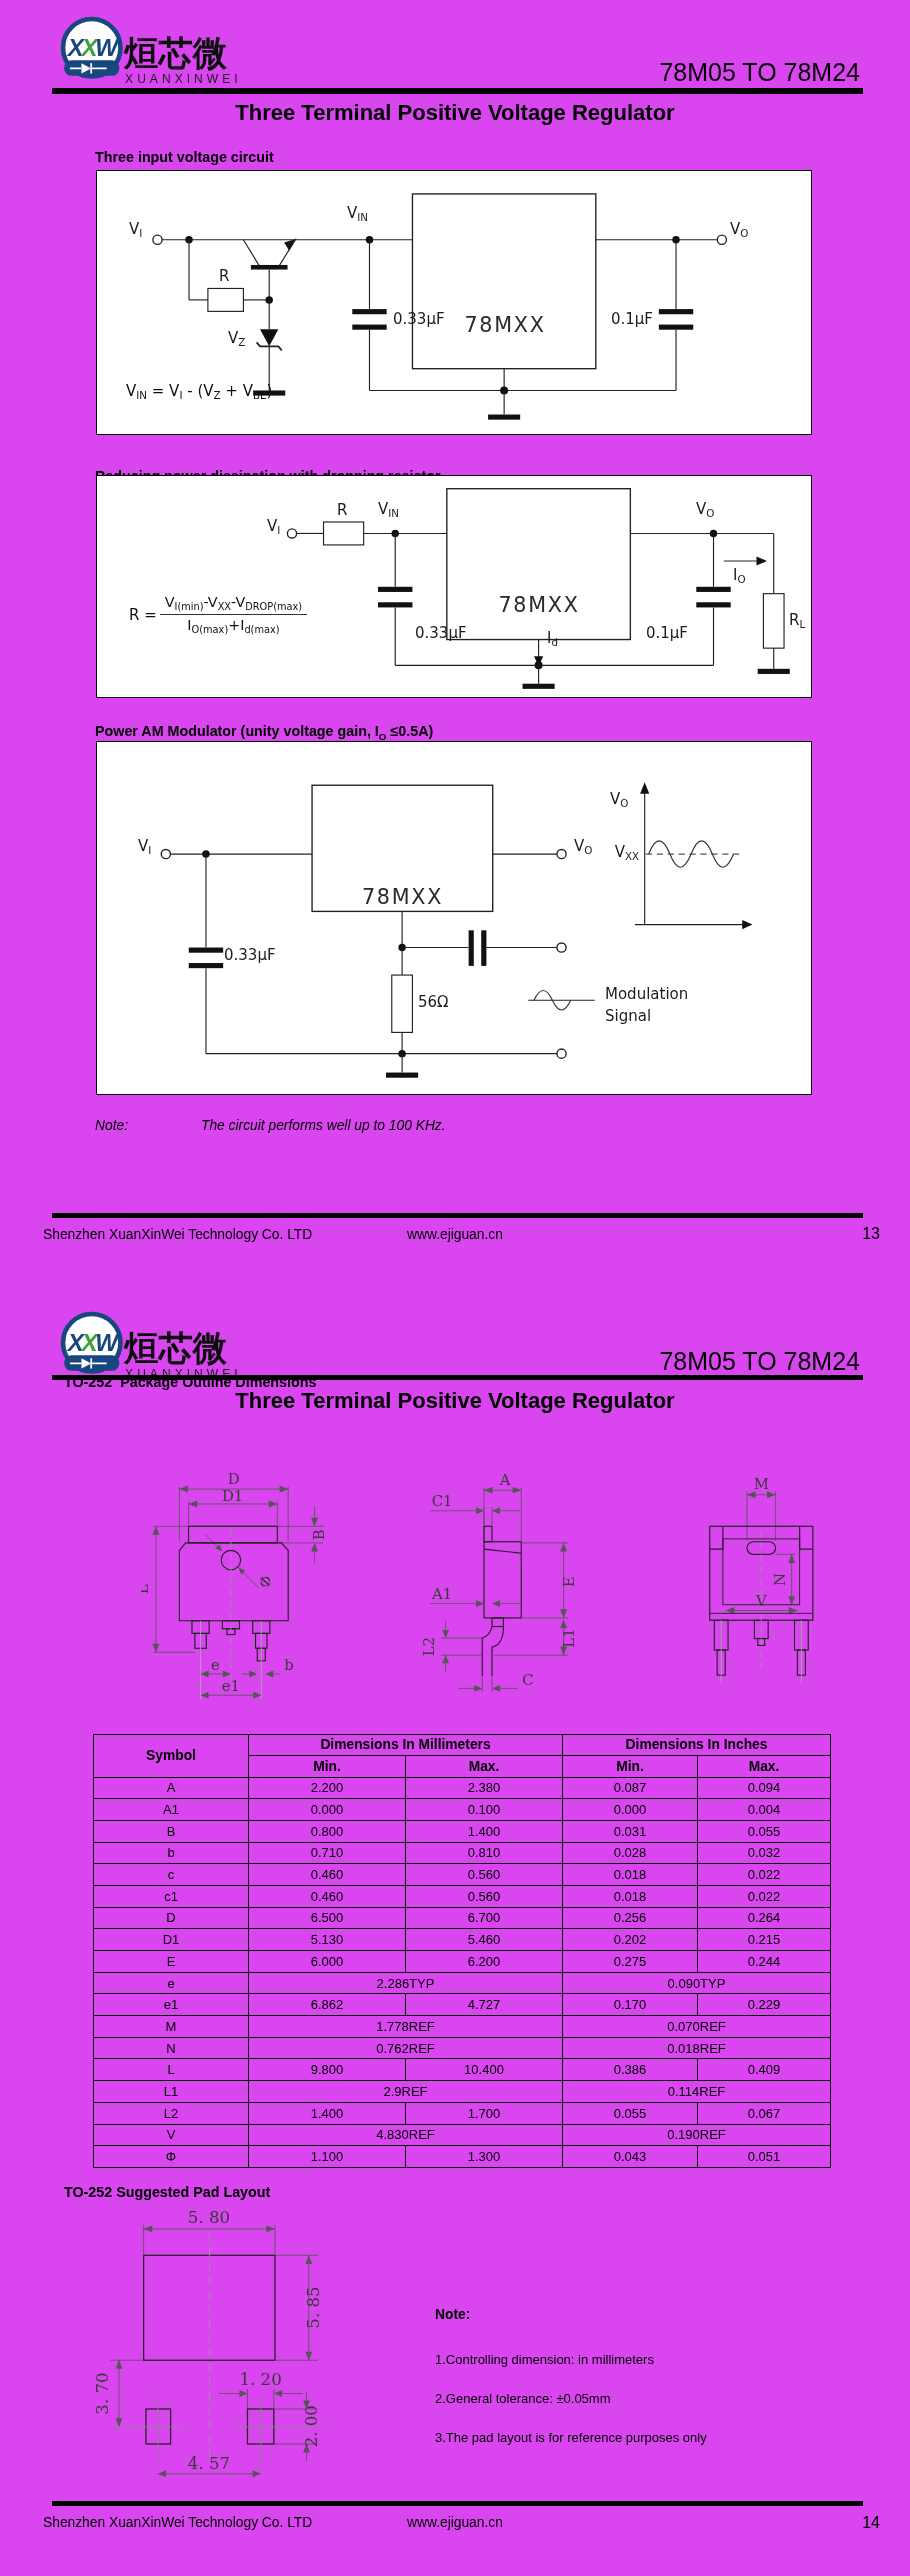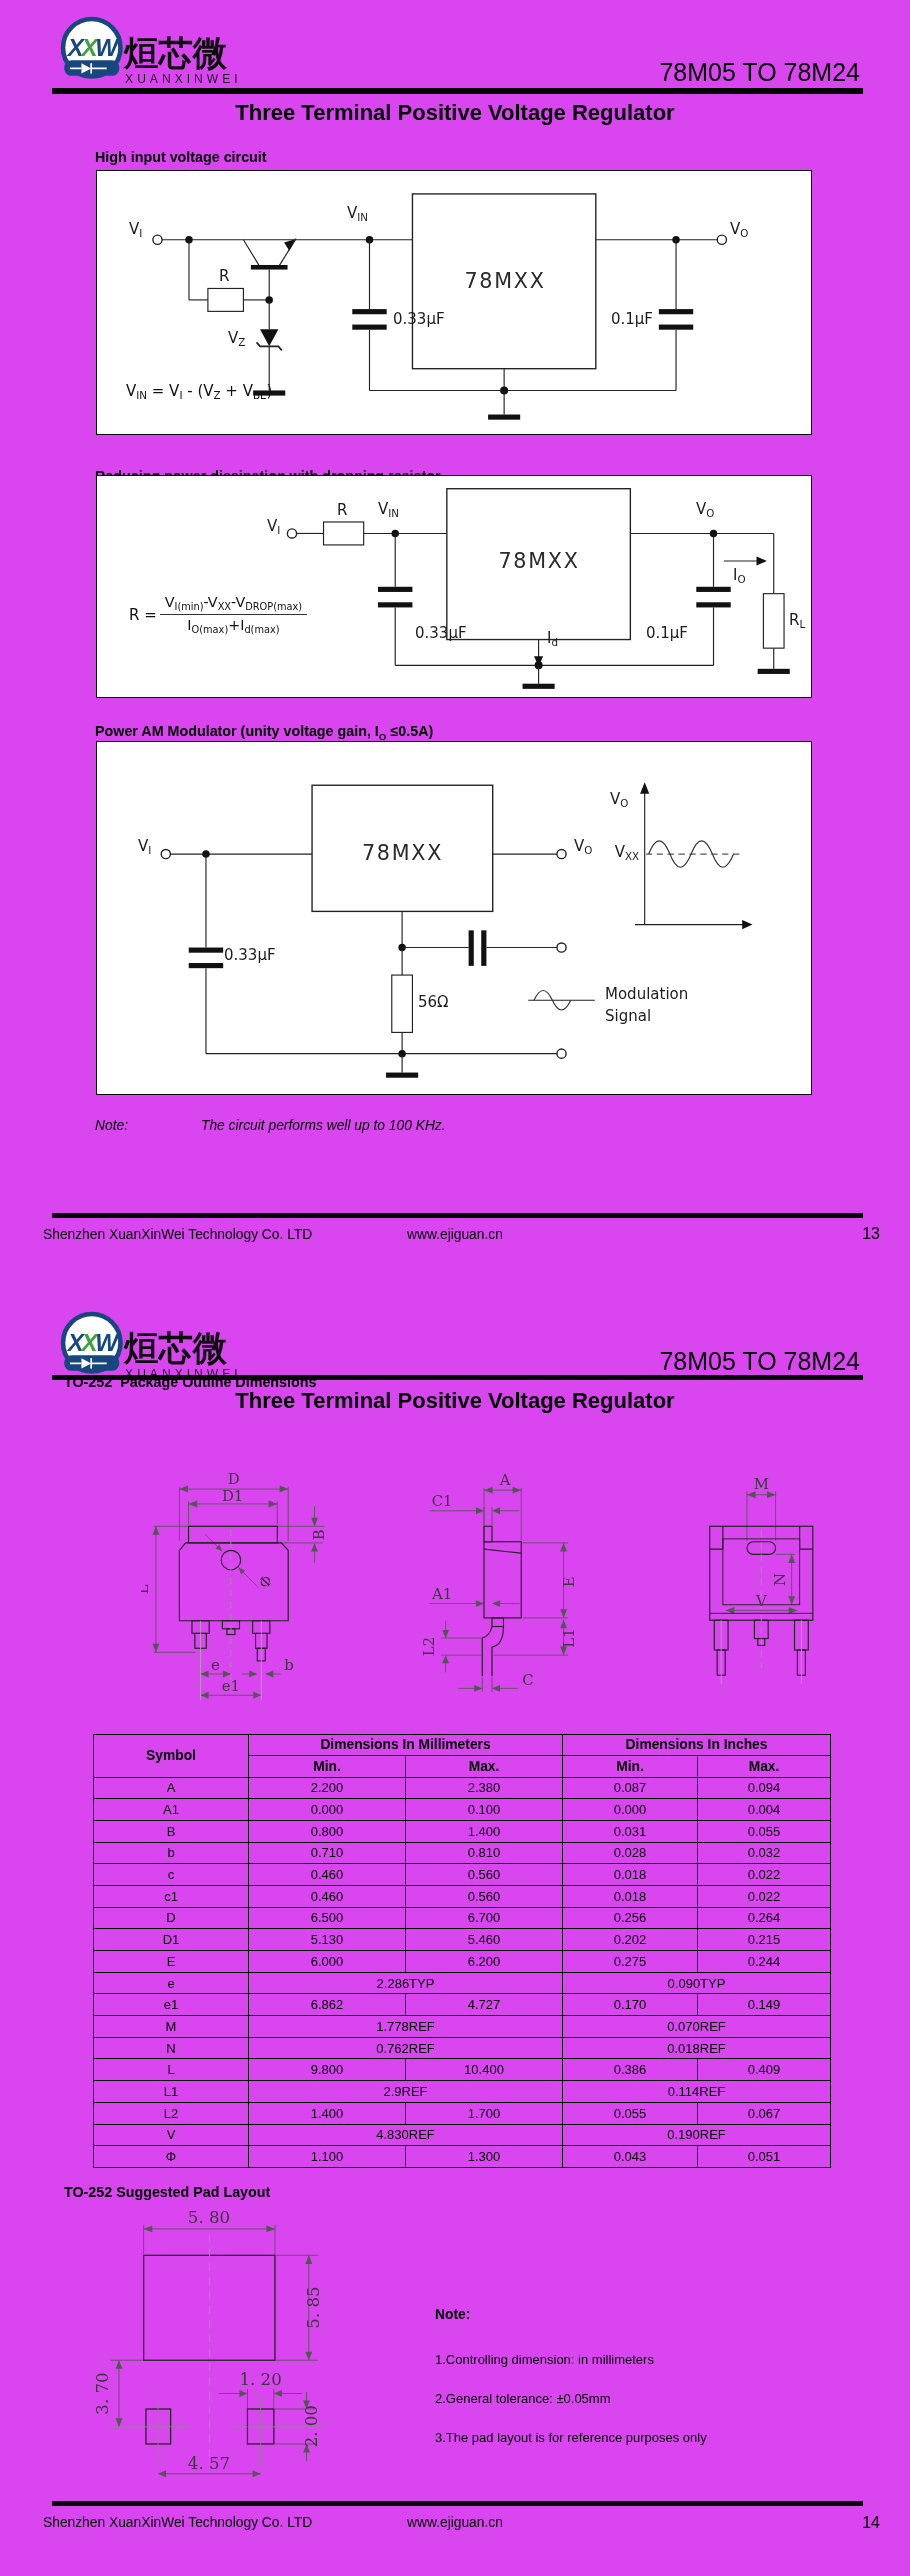--- a/index.html
+++ b/index.html
@@ -11,21 +11,21 @@
              font-family:"Liberation Sans",sans-serif;}
   .doctitle{position:absolute;left:0;width:100%;text-align:center;font-size:22px;font-weight:bold;}
   .sechead{position:absolute;font-size:14.3px;font-weight:bold;white-space:pre;}
   .sechead sub{font-size:9.8px;}
   .cbox{position:absolute;border:1.1px solid #000;background:#fff;}
   .cs{position:absolute;left:0;top:0;}
   .clbl{position:absolute;font-size:15px;color:#1c1c1c;white-space:nowrap;
         font-family:"DejaVu Sans",sans-serif;font-weight:400;}
   .clbl sub{font-size:10.3px;vertical-align:-3.4px;}
   .chiplbl{position:absolute;text-align:center;font-size:20.7px;letter-spacing:1.7px;color:#2b2b2b;
-           font-family:"DejaVu Sans",sans-serif;}
+           font-family:"DejaVu Sans",sans-serif;margin-top:44px;}
   .rt{text-align:right;}
   .formula{position:absolute;font-size:15px;color:#111;font-family:"DejaVu Sans",sans-serif;white-space:nowrap;}
   .formula sub{font-size:10.3px;vertical-align:-3.4px;}
   .fracwrap{position:absolute;display:flex;align-items:center;font-size:15px;
             font-family:"DejaVu Sans",sans-serif;color:#111;}
   .frac{display:inline-block;text-align:center;margin-left:3.4px;font-size:14.3px;}
   .frac .num{padding:0 4.6px 2.3px 4.6px;border-bottom:1.1px solid #333;}
   .frac .den{padding:2.3px 4.6px 0 4.6px;}
   .frac sub{font-size:9.8px;vertical-align:-2.9px;}
   .noteline{position:absolute;font-style:italic;font-size:13.8px;color:#000;}
@@ -63,21 +63,21 @@
       <line x1="63" y1="98" x2="90" y2="98" stroke="#fff" stroke-width="3"></line>
     </g>
     <text x="120" y="92" class="logo-cn" font-size="60" fill="#0d0d0d">烜芯微</text>
     <text x="122" y="124" class="logo-en" font-size="21" fill="#1a1a1a">XUANXINWEI</text>
   </svg>
 
   <div class="partrange" style="top:60px">78M05 TO 78M24</div>
   <div class="rule" style="left:52px;width:811px;top:88px"></div>
   <div class="doctitle" style="top:100px">Three Terminal Positive Voltage Regulator</div>
 
-  <div class="sechead" style="left:95px;top:149px">High input voltage circuit</div>
+  <div class="sechead" style="left:95px;top:149px">Three input voltage circuit</div>
 
   <div class="cbox" style="left:96px;top:170px;width:714px;height:263px">
     <svg class="cs" width="714" height="263" viewBox="0 0 1245 459" stroke="#222" stroke-width="2" fill="none">
       <circle cx="105" cy="120" r="8" fill="#fff" stroke-width="2.4"></circle>
       <line x1="113" y1="120" x2="550" y2="120"></line>
       <circle cx="160" cy="120" r="6.5" fill="#111" stroke="none"></circle>
       <line x1="255" y1="120" x2="283" y2="166"></line>
       <line x1="317" y1="166" x2="347" y2="118"></line>
       <polygon points="345,119 326,125 335,139" fill="#111" stroke="none"></polygon>
       <rect x="268" y="164" width="64" height="8" fill="#111" stroke="none"></rect>
@@ -504,21 +504,21 @@
         <tr>
           <td>e</td>
           <td colspan="2">2.286TYP</td>
           <td colspan="2">0.090TYP</td>
         </tr>
         <tr>
           <td>e1</td>
           <td>6.862</td>
           <td>4.727</td>
           <td>0.170</td>
-          <td>0.149</td>
+          <td>0.229</td>
         </tr>
         <tr>
           <td>M</td>
           <td colspan="2">1.778REF</td>
           <td colspan="2">0.070REF</td>
         </tr>
         <tr>
           <td>N</td>
           <td colspan="2">0.762REF</td>
           <td colspan="2">0.018REF</td>

